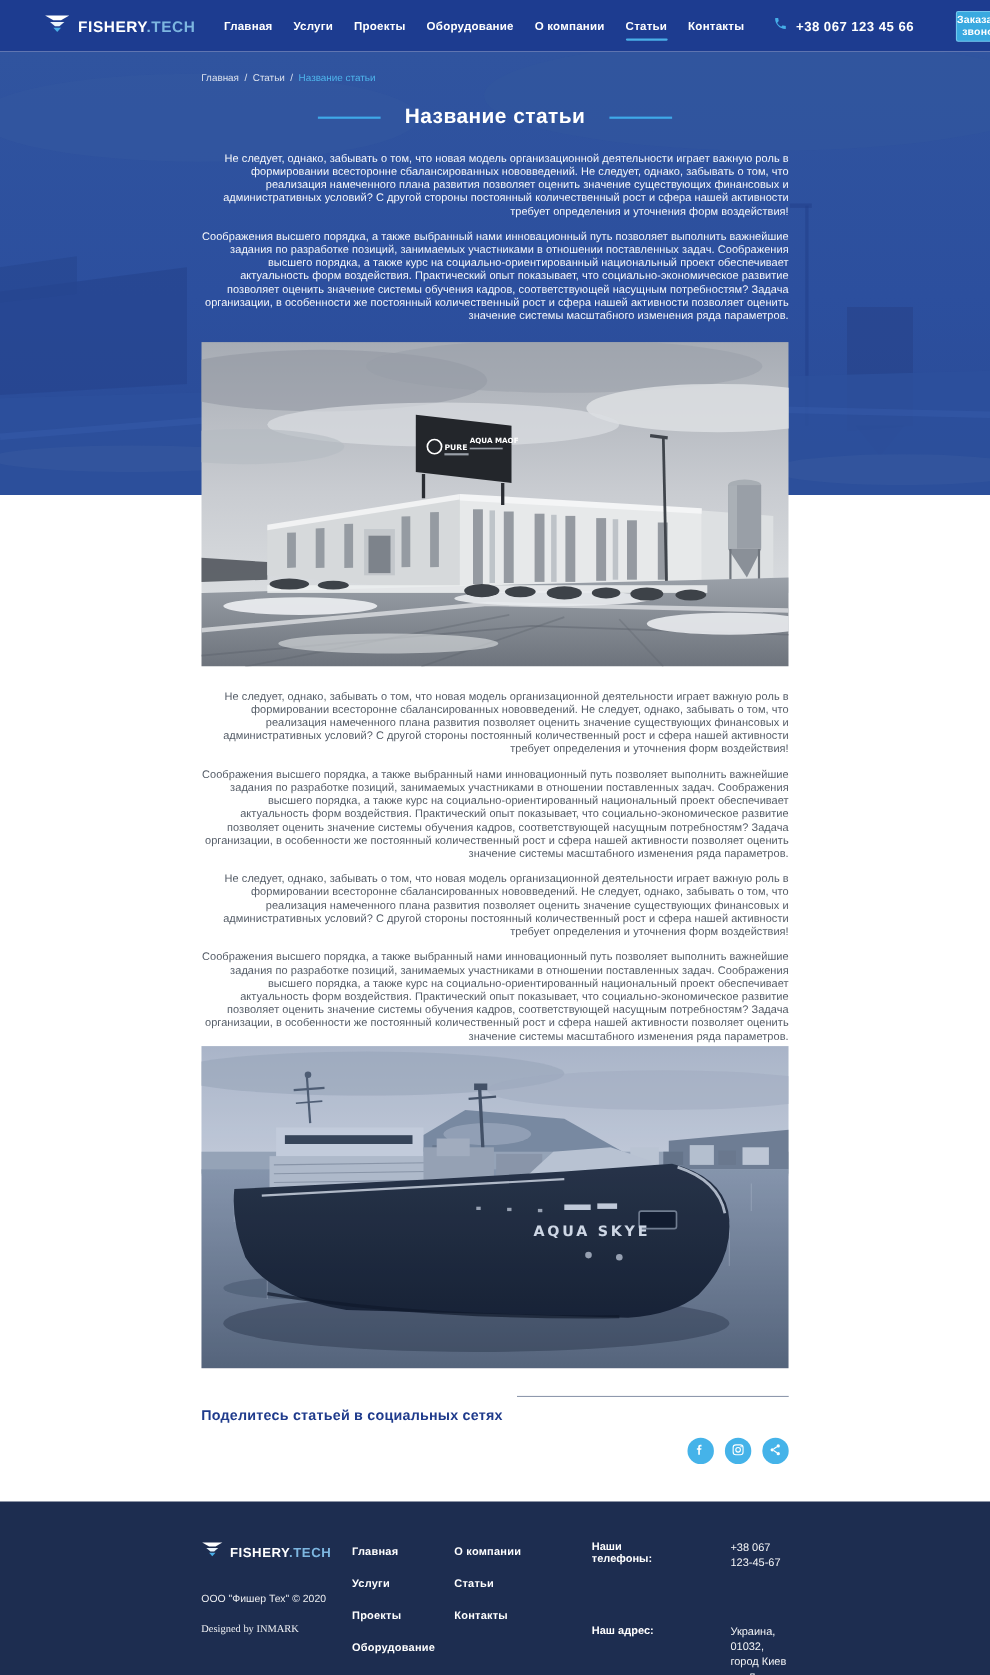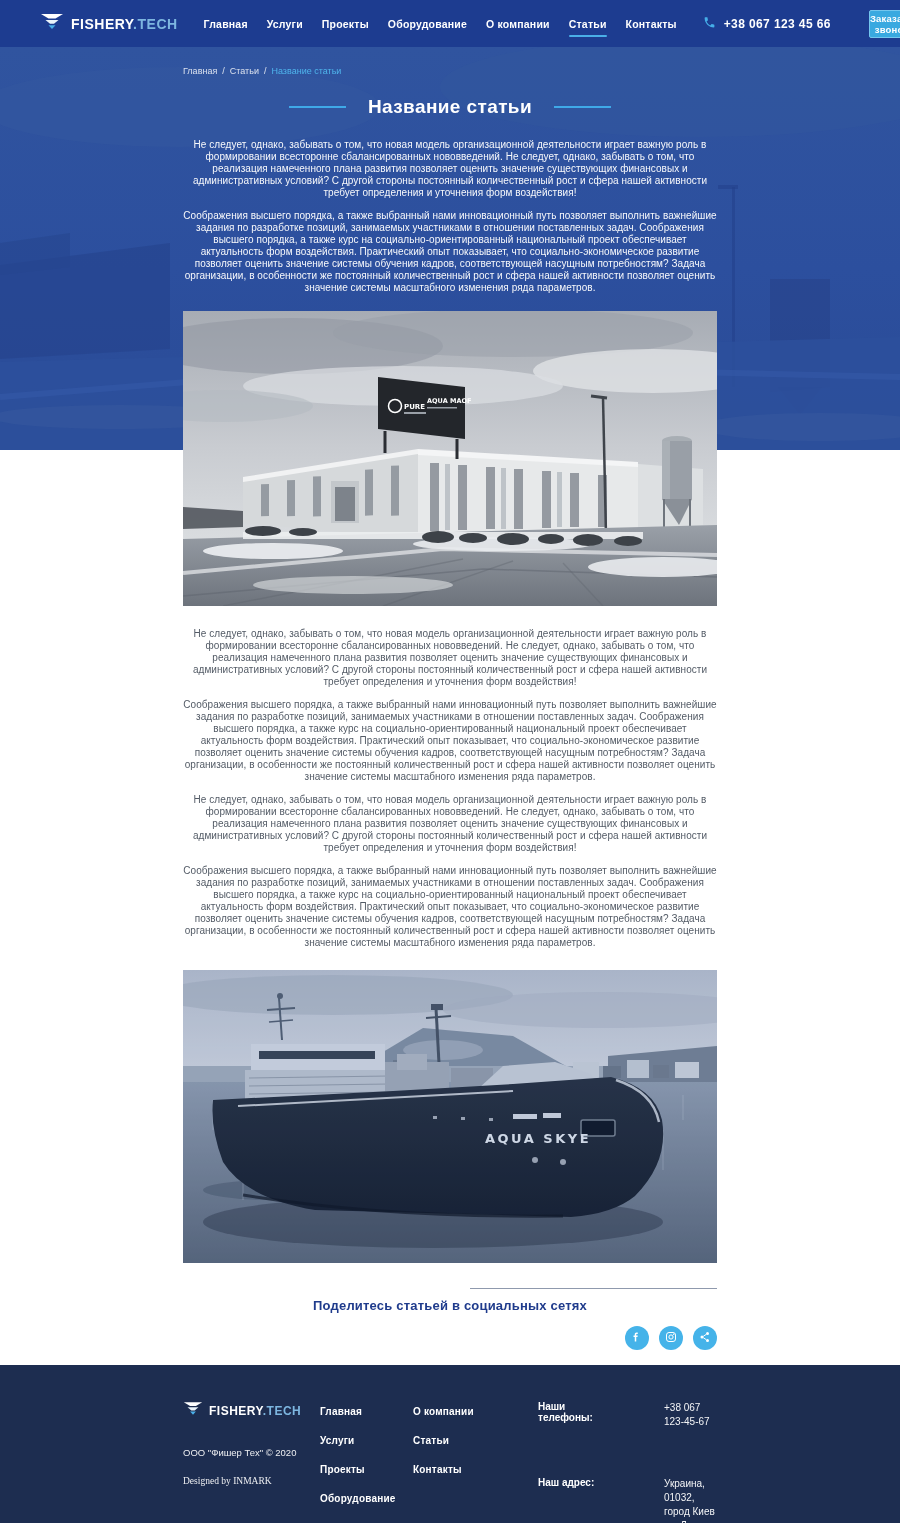--- a/index.html
+++ b/index.html
@@ -42,34 +42,34 @@
   .content { position:relative; z-index:1; width:534px; margin:0 auto; }
 
   .breadcrumb { padding-top:19px; font-size:9px; color:rgba(255,255,255,.82); display:flex; gap:5px; align-items:center; }
   .breadcrumb a { color:rgba(255,255,255,.82); text-decoration:none; }
   .breadcrumb .current { color:#4fb5ec; }
 
   .title-row { margin-top:20px; display:flex; align-items:center; justify-content:center; gap:22px; }
   .title-line { width:57px; height:2px; background:#3fa9e8; }
   .page-title { color:#ffffff; font-size:19px; font-weight:bold; letter-spacing:.4px; }
 
-  .para { font-size:10px; line-height:12px; letter-spacing:.05px; text-align:center; }
+  .para { font-size:10px; line-height:12px; letter-spacing:.05px; text-align:right; }
   .para.on-blue { color:rgba(255,255,255,.96); margin-top:21px; }
   .para.on-blue + .para.on-blue { margin-top:11px; }
   .para.on-white { color:#535b66; margin-top:11px; }
   .para.first-white { margin-top:22px; }
 
   .article-img { margin-top:17px; width:534px; font-size:0; line-height:0; }
   .article-img svg { display:block; }
-  .article-img.ship { margin-top:21px; }
+  .article-img.ship { margin-top:2px; }
 
   
   .share { margin-top:25px; }
   .share-divider { width:247px; height:1px; background:#8f99ad; margin-left:auto; }
-  .share-title { margin-top:9px; text-align:center; color:#1f3b8c; font-size:13px; font-weight:bold; letter-spacing:.2px; }
+  .share-title { margin-top:9px; text-align:left; color:#1f3b8c; font-size:13px; font-weight:bold; letter-spacing:.2px; }
   .share-btns { margin-top:13px; display:flex; justify-content:flex-end; gap:10px; }
   .share-btn {
     width:24px; height:24px; border-radius:50%; background:#45b3e9; border:none; cursor:pointer;
     display:flex; align-items:center; justify-content:center; padding:0;
   }
 
   
   .footer {
     position:absolute; left:0; bottom:0; width:900px; height:158px; background:#1d2d50;
   }

